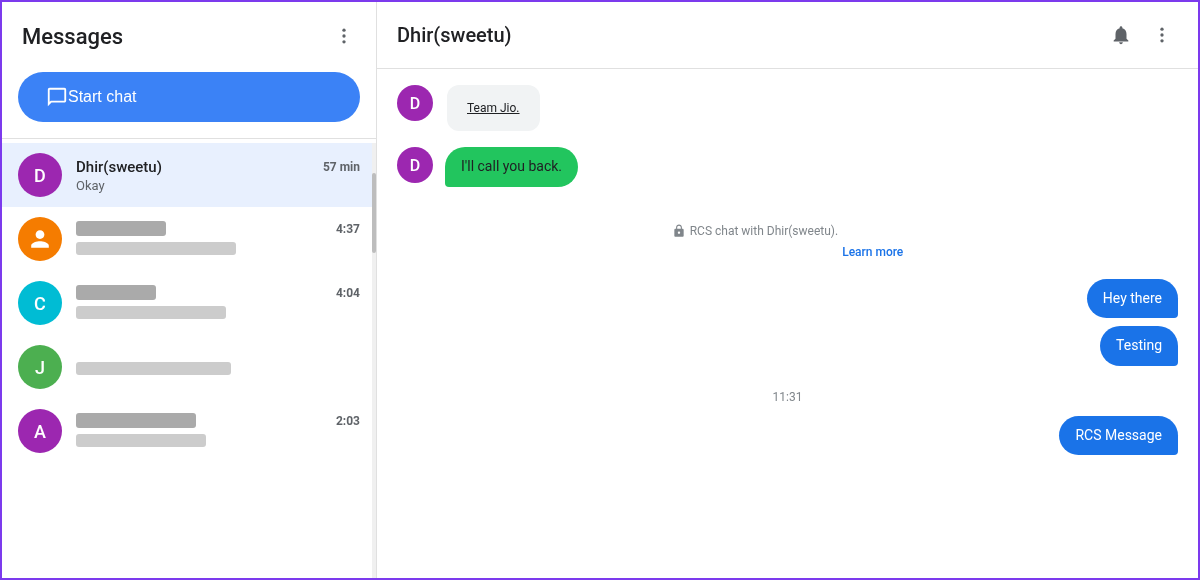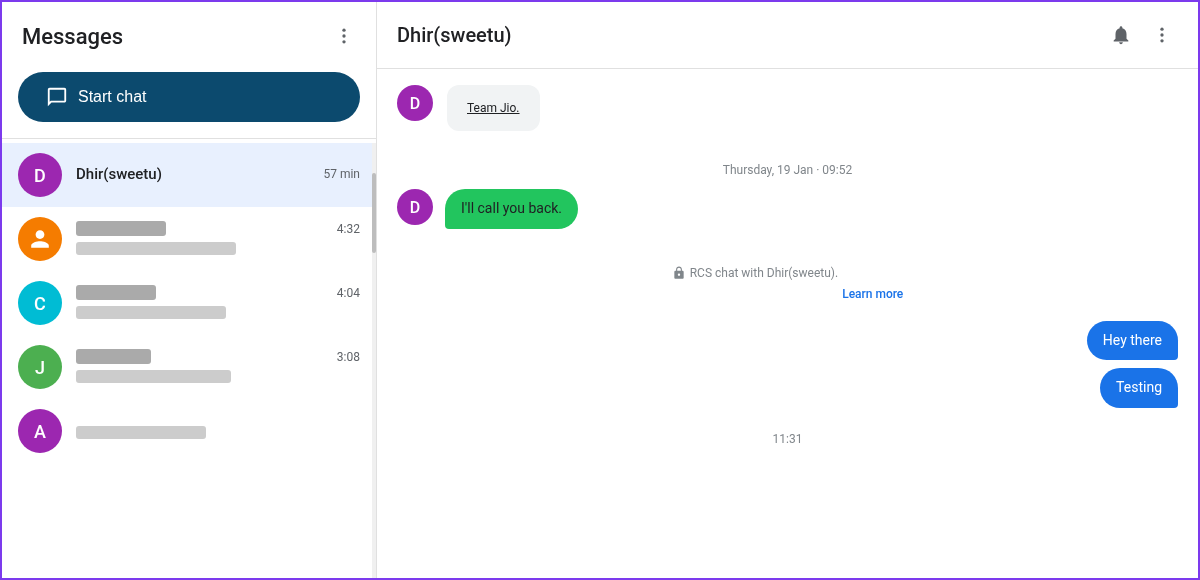--- a/index.html
+++ b/index.html
@@ -46,22 +46,22 @@
       border-radius: 50%;
       display: flex;
       align-items: center;
       justify-content: center;
       color: #5f6368;
     }
 
     .start-chat-btn {
       display: flex;
       align-items: center;
-      gap: 10px;
-      background: #0c4a6e;
+      gap: 0;
+      background: #3b82f6;
       color: #fff;
       border: none;
       border-radius: 28px;
       padding: 14px 28px;
       font-size: 16px;
       font-weight: 500;
       cursor: pointer;
       margin: 10px 16px 16px 16px;
       width: calc(100% - 32px);
     }
@@ -123,20 +123,21 @@
       overflow: hidden;
       text-overflow: ellipsis;
       white-space: nowrap;
     }
 
     .conv-time {
       font-size: 12px;
       color: #5f6368;
       flex-shrink: 0;
       margin-left: 8px;
+      font-weight: bold;
     }
 
     .conv-preview {
       font-size: 13px;
       color: #5f6368;
       overflow: hidden;
       text-overflow: ellipsis;
       white-space: nowrap;
     }
 
@@ -309,63 +310,64 @@
 
   <div class="conversation-list" style="position:relative;">
 
     <div class="conv-item active">
       <div class="avatar" style="background:#9c27b0;">D</div>
       <div class="conv-content">
         <div class="conv-top">
           <span class="conv-name">Dhir(sweetu)</span>
           <span class="conv-time">57 min</span>
         </div>
+        <div class="conv-preview">Okay</div>
       </div>
     </div>
 
     <div class="conv-item">
       <div class="avatar" style="background:#f57c00;">
         <svg width="22" height="22" viewBox="0 0 24 24" fill="white">
             <path d="M12 12c2.7 0 4.8-2.1 4.8-4.8S14.7 2.4 12 2.4 7.2 4.5 7.2 7.2 9.3 12 12 12zm0 2.4c-3.2 0-9.6 1.6-9.6 4.8v2.4h19.2v-2.4c0-3.2-6.4-4.8-9.6-4.8z"></path>
           </svg>
       </div>
       <div class="conv-content">
         <div class="conv-top">
           <span class="blurred-name" style="width:90px;">&nbsp;</span>
-          <span class="conv-time">4:32</span>
+          <span class="conv-time">4:37</span>
         </div>
         <span class="blurred-text" style="width:160px;">&nbsp;</span>
       </div>
     </div>
 
     <div class="conv-item">
       <div class="avatar" style="background:#00bcd4;">C</div>
       <div class="conv-content">
         <div class="conv-top">
           <span class="blurred-name" style="width:80px;">&nbsp;</span>
           <span class="conv-time">4:04</span>
         </div>
         <span class="blurred-text" style="width:150px;">&nbsp;</span>
       </div>
     </div>
 
     <div class="conv-item">
       <div class="avatar" style="background:#4caf50;">J</div>
       <div class="conv-content">
-        <div class="conv-top">
-          <span class="blurred-name" style="width:75px;">&nbsp;</span>
-          <span class="conv-time">3:08</span>
-        </div>
         <span class="blurred-text" style="width:155px;">&nbsp;</span>
       </div>
     </div>
 
     <div class="conv-item">
       <div class="avatar" style="background:#9c27b0;">A</div>
       <div class="conv-content">
+        <div class="conv-top">
+          <span class="blurred-name" style="width:120px;">&nbsp;</span>
+          <span class="conv-time">2:03</span>
+        </div>
         <span class="blurred-text" style="width:130px;">&nbsp;</span>
       </div>
     </div>
 
     <div class="scrollbar-track">
       <div class="scrollbar-thumb"></div>
     </div>
   </div>
 </div>
 
@@ -390,23 +392,20 @@
 
   <div class="chat-messages">
 
     <div style="display:flex; align-items:center; gap:14px; margin-bottom:16px; max-width:55%;">
       <div class="msg-avatar" style="background:#9c27b0; align-self:flex-start;">D</div>
       <div style="background:#f1f3f4; border-radius:12px; padding:16px 20px; font-size:12px; color:#202124;text-decoration:underline;">
         Team Jio.
       </div>
     </div>
 
-    <div class="timestamp-row">
-      <span>Thursday, 19 Jan · 09:52</span>
-    </div>
 
     <div class="msg-row">
       <div class="msg-avatar" style="background:#9c27b0;">D</div>
       <div class="msg-bubble incoming">I'll call you back.</div>
     </div>
 
     <div class="rcs-info">
       <svg width="14" height="14" viewBox="0 0 24 24" fill="#80868b">
         <path d="M18 8h-1V6c0-2.76-2.24-5-5-5S7 3.24 7 6v2H6c-1.1 0-2 .9-2 2v10c0 1.1.9 2 2 2h12c1.1 0 2-.9 2-2V10c0-1.1-.9-2-2-2zm-6 9c-1.1 0-2-.9-2-2s.9-2 2-2 2 .9 2 2-.9 2-2 2zm3.1-9H8.9V6c0-1.71 1.39-3.1 3.1-3.1 1.71 0 3.1 1.39 3.1 3.1v2z"></path>
       </svg>
@@ -420,15 +419,18 @@
     </div>
 
     <div class="msg-row outgoing">
       <div class="msg-bubble outgoing">Testing</div>
     </div>
 
     <div class="timestamp-row">
       <span>11:31</span>
     </div>
 
+    <div class="msg-row outgoing">
+      <div class="msg-bubble outgoing">RCS Message</div>
+    </div>
 
   </div>
 </div>
 
 </body></html>

